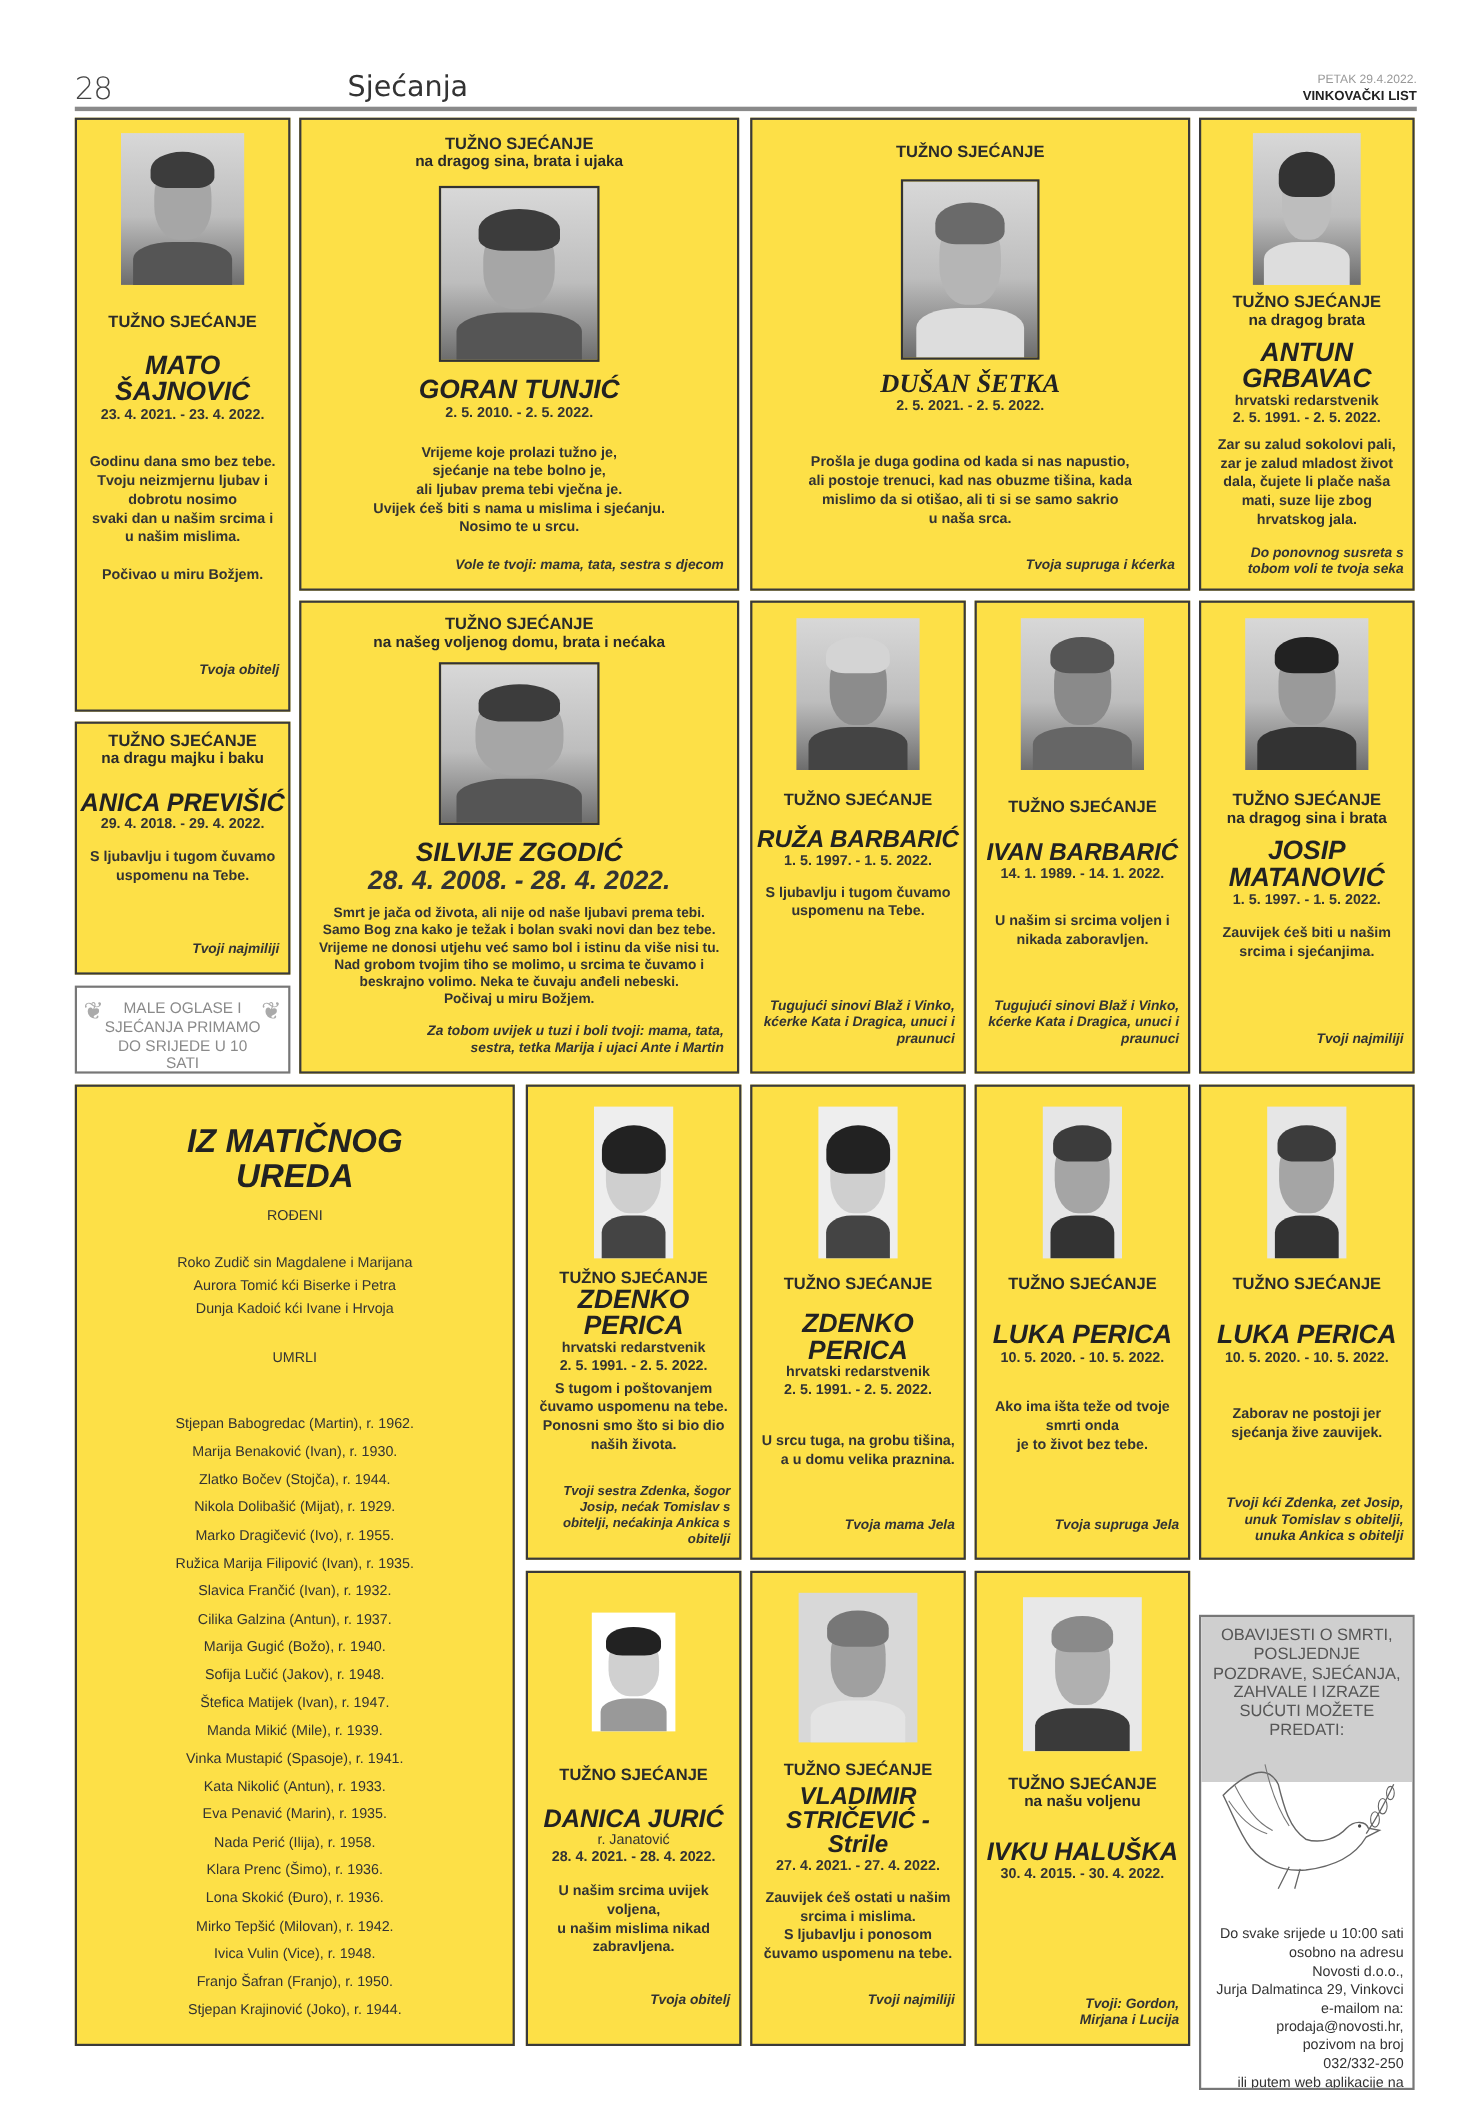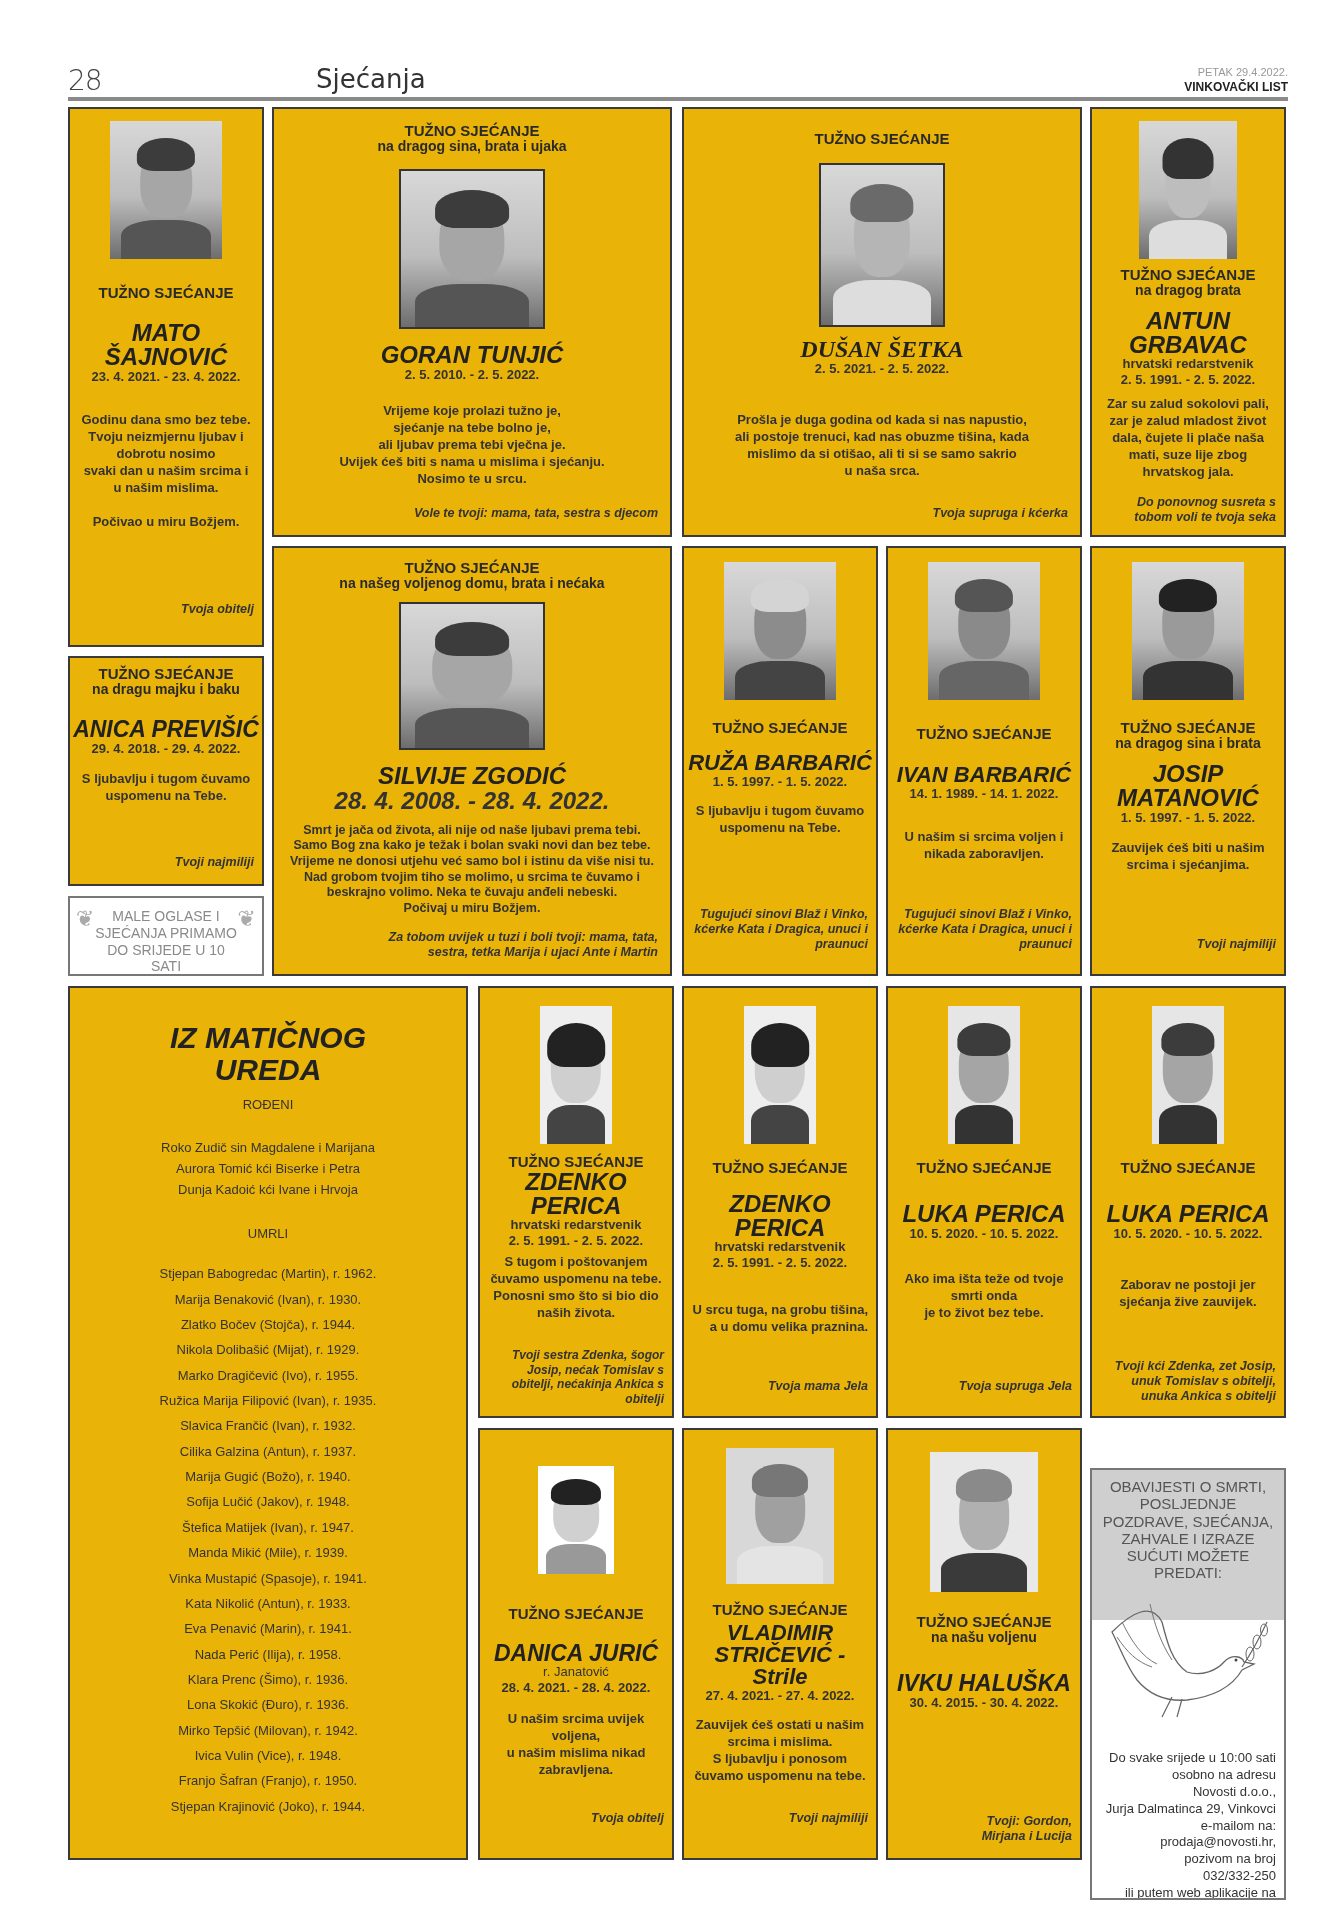--- a/index.html
+++ b/index.html
@@ -3,21 +3,21 @@
 <meta charset="utf-8">
 <style>
   * { box-sizing: border-box; margin: 0; padding: 0; }
   body { width: 1326px; height: 1920px; background: #ffffff; position: relative; font-family: "Liberation Sans", "DejaVu Sans", sans-serif; color: #2a2a2a; overflow: hidden; }
   .hdr-num { position: absolute; left: 68px; top: 64px; font-size: 28px; font-weight: 300; color: #444; font-family: "DejaVu Sans", sans-serif; letter-spacing: -1px; }
   .hdr-section { position: absolute; left: 316px; top: 64px; font-size: 26px; color: #333; font-family: "DejaVu Sans", sans-serif; }
   .hdr-date { position: absolute; right: 38px; top: 66px; font-size: 11px; color: #999; text-align: right; }
   .hdr-paper { position: absolute; right: 38px; top: 80px; font-size: 12px; color: #222; font-weight: bold; text-align: right; }
   .hdr-rule { position: absolute; left: 68px; right: 38px; top: 97px; height: 4px; background: #8a8a8a; }
 
-  .box { position: absolute; border: 2px solid #3a3a3a; background: #eab308; text-align: center; padding: 10px 8px; display: flex; flex-direction: column; align-items: center; }
+  .box { position: absolute; border: 2px solid #3a3a3a; background: #fde047; text-align: center; padding: 10px 8px; display: flex; flex-direction: column; align-items: center; }
   .ts { font-weight: bold; font-size: 15px; color: #2a2a2a; line-height: 1.05; }
   .sub { font-weight: bold; font-size: 14px; color: #2a2a2a; line-height: 1.05; }
   .name { font-weight: bold; font-style: italic; font-size: 24px; color: #222; line-height: 1.0; }
   .dates { font-weight: bold; font-size: 13px; color: #333; line-height: 1.2; }
   .dates.big { font-size: 24px; font-style: italic; line-height: 1.1; }
   .role { font-weight: bold; font-size: 13px; color: #333; line-height: 1.15; }
   .msg { font-weight: bold; font-size: 13px; color: #333; line-height: 1.3; white-space: pre-line; }
   .sig { font-weight: bold; font-style: italic; font-size: 12.5px; color: #333; line-height: 1.2; align-self: stretch; text-align: right; white-space: pre-line; margin-top: auto; }
   .photo { border: 2px solid #333; background: linear-gradient(180deg, #d8d8d8 0%, #bdbdbd 55%, #6d6d6d 100%); position: relative; overflow: hidden; }
   .photo.noborder { border: none; }
@@ -190,36 +190,36 @@
 
 <div class="box" style="left:68px;top:986px;width:400px;height:874px;padding-top:34px;">
   <div class="mat-title" style="width:220px;">IZ MATIČNOG UREDA</div>
   <div class="mat-h" style="margin-top:12px;font-weight:normal;">ROĐENI</div>
   <div id="born-list" style="margin-top:26px;">
       <div class="mat-line">Roko Zudič sin Magdalene i Marijana</div>
       <div class="mat-line">Aurora Tomić kći Biserke i Petra</div>
       <div class="mat-line">Dunja Kadoić kći Ivane i Hrvoja</div>
     </div>
   <div class="mat-h" style="margin-top:26px;font-weight:normal;">UMRLI</div>
-  <div id="died-list" style="margin-top:20px;">
+  <div id="died-list" style="margin-top:40px;">
       <div class="mat-d">Stjepan Babogredac (Martin), r. 1962.</div>
       <div class="mat-d">Marija Benaković (Ivan), r. 1930.</div>
       <div class="mat-d">Zlatko Bočev (Stojča), r. 1944.</div>
       <div class="mat-d">Nikola Dolibašić (Mijat), r. 1929.</div>
       <div class="mat-d">Marko Dragičević (Ivo), r. 1955.</div>
       <div class="mat-d">Ružica Marija Filipović (Ivan), r. 1935.</div>
       <div class="mat-d">Slavica Frančić (Ivan), r. 1932.</div>
       <div class="mat-d">Cilika Galzina (Antun), r. 1937.</div>
       <div class="mat-d">Marija Gugić (Božo), r. 1940.</div>
       <div class="mat-d">Sofija Lučić (Jakov), r. 1948.</div>
       <div class="mat-d">Štefica Matijek (Ivan), r. 1947.</div>
       <div class="mat-d">Manda Mikić (Mile), r. 1939.</div>
       <div class="mat-d">Vinka Mustapić (Spasoje), r. 1941.</div>
       <div class="mat-d">Kata Nikolić (Antun), r. 1933.</div>
-      <div class="mat-d">Eva Penavić (Marin), r. 1941.</div>
+      <div class="mat-d">Eva Penavić (Marin), r. 1935.</div>
       <div class="mat-d">Nada Perić (Ilija), r. 1958.</div>
       <div class="mat-d">Klara Prenc (Šimo), r. 1936.</div>
       <div class="mat-d">Lona Skokić (Đuro), r. 1936.</div>
       <div class="mat-d">Mirko Tepšić (Milovan), r. 1942.</div>
       <div class="mat-d">Ivica Vulin (Vice), r. 1948.</div>
       <div class="mat-d">Franjo Šafran (Franjo), r. 1950.</div>
       <div class="mat-d">Stjepan Krajinović (Joko), r. 1944.</div>
     </div>
 </div>
 

